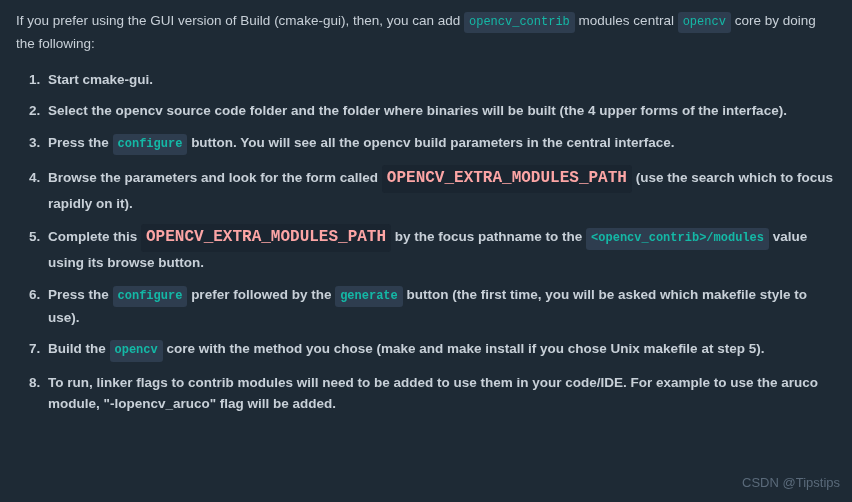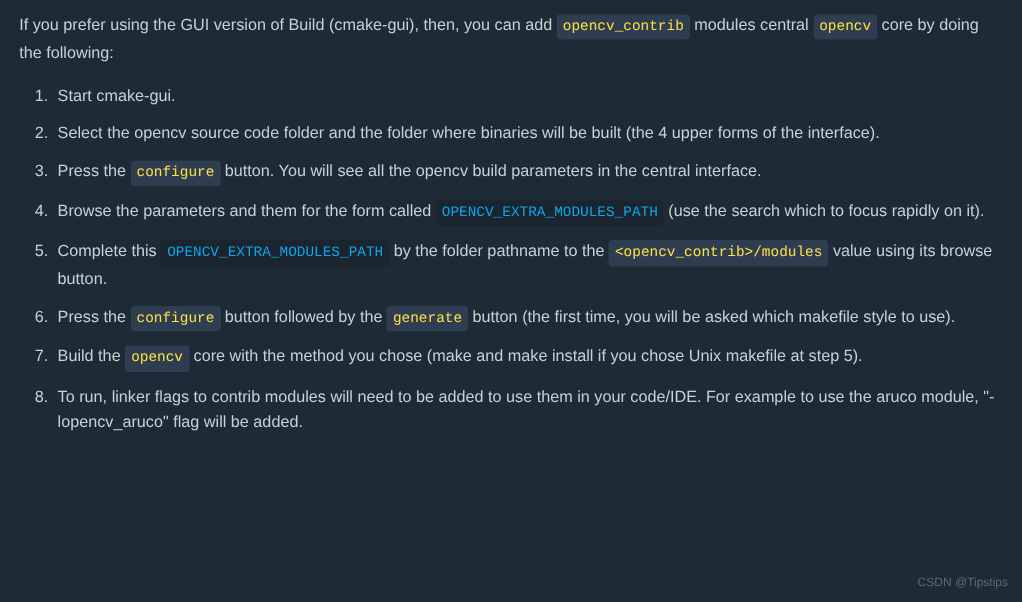--- a/index.html
+++ b/index.html
@@ -13,53 +13,54 @@
       min-height: 502px;
       padding: 10px 16px 20px 16px;
       position: relative;
     }
     .intro-paragraph {
       margin-bottom: 14px;
       color: #c8d0d8;
     }
     .code-tag {
       background-color: #2e3d4f;
-      color: #fde047;
+      color: #14b8a6;
       font-family: 'Courier New', monospace;
       font-size: 12px;
       padding: 1px 5px;
       border-radius: 3px;
       display: inline-block;
       text-align: right;
     }
     .code-tag-dark {
       background-color: #1a2530;
-      color: #0ea5e9;
+      color: #fca5a5;
       font-family: 'Courier New', monospace;
-      font-size: 12px;
+      font-size: 16px;
       padding: 1px 5px;
       border-radius: 3px;
       display: inline-block;
       text-align: right;
     }
     ol {
       padding-left: 28px;
       margin-top: 4px;
+      font-weight: bold;
     }
     ol li {
       margin-bottom: 10px;
       color: #c8d0d8;
       padding-left: 4px;
     }
     .watermark {
       position: absolute;
       bottom: 8px;
       right: 12px;
       color: #5a6a7a;
-      font-size: 10px;
+      font-size: 13px;
     }
   </style>
 </head>
 <body>
 
 <p class="intro-paragraph">
   <span>If you prefer using the GUI version of Build (cmake-gui), then, you can add</span>
   <span class="code-tag">opencv_contrib</span>
   <span>modules central</span>
   <span class="code-tag">opencv</span>
@@ -76,37 +77,37 @@
     <span>Select the opencv source code folder and the folder where binaries will be built (the 4 upper forms of the interface).</span>
   </li>
 
   <li>
     <span>Press the </span>
     <span class="code-tag">configure </span>
     <span> button. You will see all the opencv build parameters in the central interface.</span>
   </li>
 
   <li>
-    <span>Browse the parameters and them for the form called </span>
+    <span>Browse the parameters and look for the form called </span>
     <span class="code-tag-dark">OPENCV_EXTRA_MODULES_PATH </span>
     <span> (use the search which to focus rapidly on it).</span>
   </li>
 
   <li>
     <span>Complete this </span>
     <span class="code-tag-dark">OPENCV_EXTRA_MODULES_PATH </span>
-    <span>by the folder pathname to the </span>
+    <span>by the focus pathname to the </span>
     <span class="code-tag">&lt;opencv_contrib&gt;/modules </span>
     <span> value using its browse button.</span>
   </li>
 
   <li>
     <span>Press the </span>
     <span class="code-tag">configure </span>
-    <span>button followed by the </span>
+    <span>prefer followed by the </span>
     <span class="code-tag">generate </span>
     <span> button (the first time, you will be asked which makefile style to use).</span>
   </li>
 
   <li>
     <span>Build the </span>
     <span class="code-tag">opencv </span>
     <span> core with the method you chose (make and make install if you chose Unix makefile at step 5).</span>
   </li>
 

